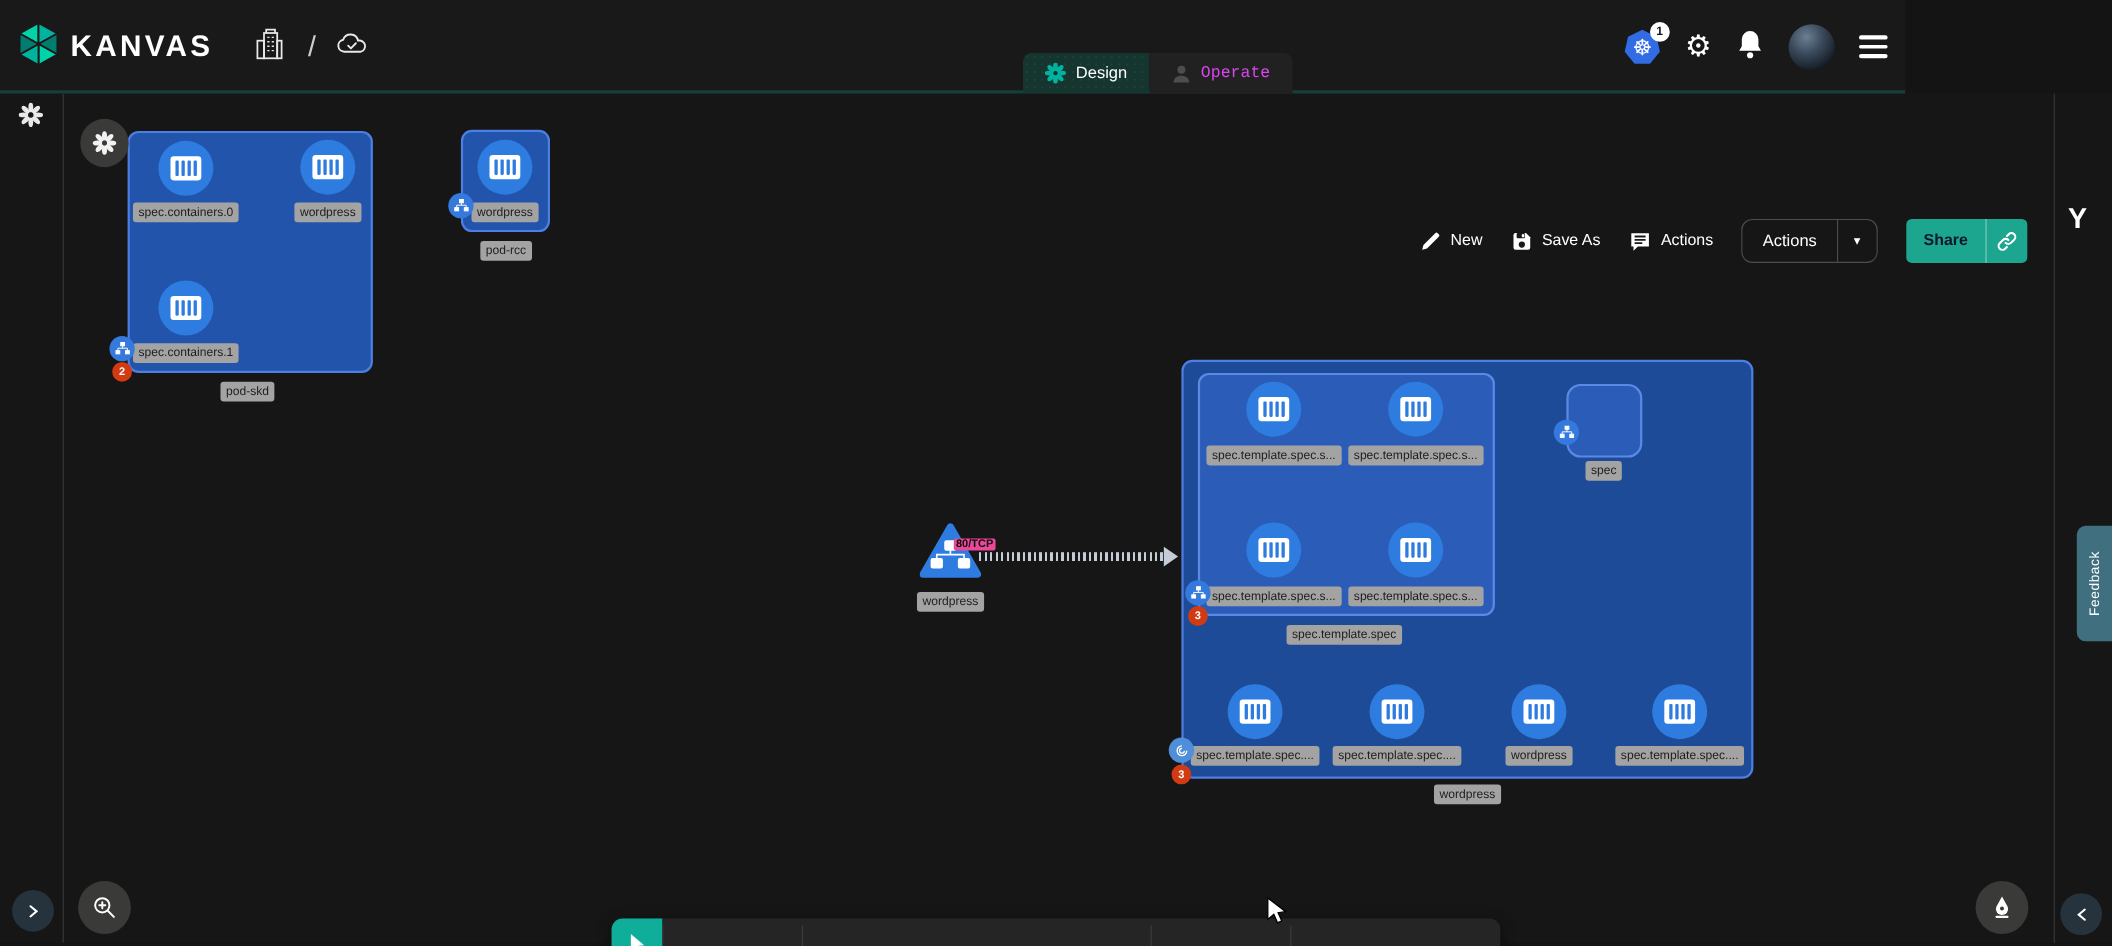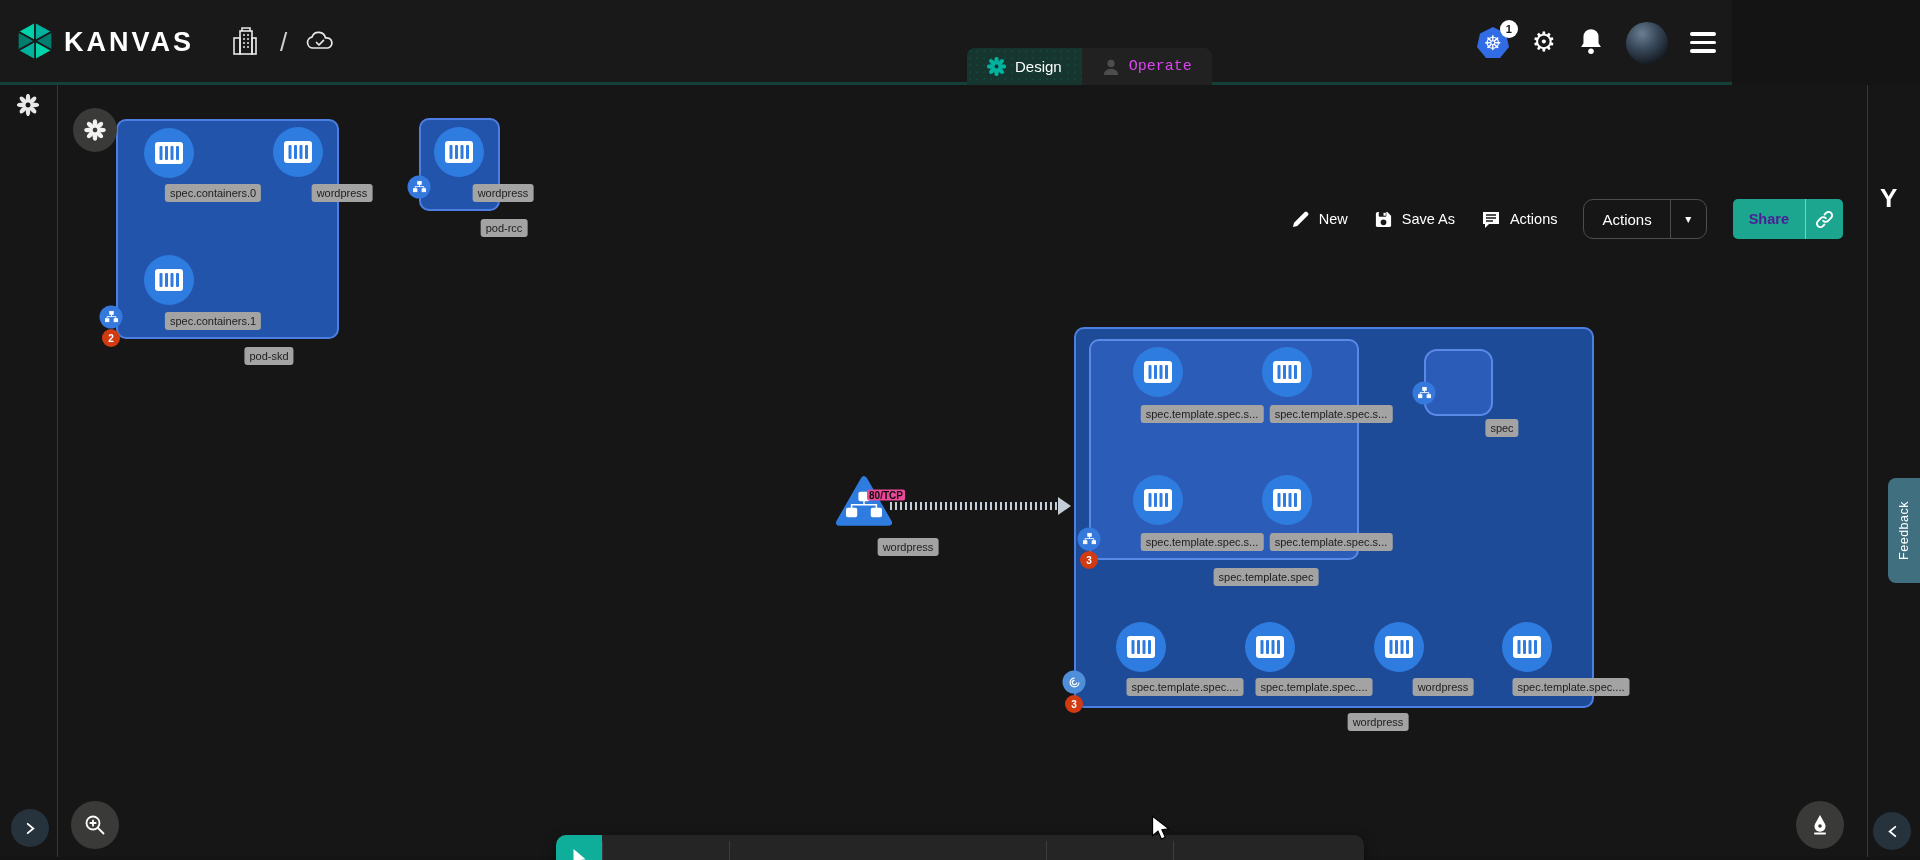--- a/index.html
+++ b/index.html
@@ -22,47 +22,47 @@
   .k8s-ctx { position:relative; width:34px; height:34px; }
   .ctx-badge { position:absolute; right:-8px; top:-6px; width:18px; height:18px; border-radius:50%;
     background:#fff; color:#111; font-size:11px; font-weight:700; display:flex; align-items:center; justify-content:center; }
   .gear { font-size:27px; color:#fff; line-height:1; }
   .avatar { width:42px; height:42px; border-radius:50%;
     background:radial-gradient(circle at 38% 28%, #6b7f93 0%, #3a4a5c 38%, #141a22 78%); }
   .burger { display:flex; flex-direction:column; gap:5px; }
   .burger span { width:26px; height:3.5px; background:#fff; border-radius:2px; }
 
   
-  .tabs { position:absolute; left:967px; bottom:-3px; display:flex; height:37px;text-align:right; }
+  .tabs { position:absolute; left:930px; bottom:-3px; display:flex; height:37px;text-align:right; }
   .tab { display:flex; align-items:center; gap:9px; padding:0 20px; font-size:15px; }
   .tab-design { background:#16352f; color:#fff; border-radius:8px 0 0 0;
     background-image:radial-gradient(rgba(0,179,159,0.14) 1px, transparent 1px); background-size:7px 7px; }
   .tab-operate { background:#212121; color:#d946ef; border-radius:0 8px 0 0;font-family:Liberation Mono, monospace; }
 
   
   .work { position:relative; width:1920px; height:772px; background:#161616; }
   .strip-div { position:absolute; top:0; bottom:0; width:1px; background:#383838; }
 
   
   .action-bar { position:absolute; top:114px; right:77px; display:flex; align-items:center; gap:26px; z-index:20; }
   .abtn { display:flex; align-items:center; gap:9px; font-size:14.5px; color:#fff; cursor:pointer; }
   .actions-btn { display:flex; align-items:center; border:1px solid #4d4d4d; border-radius:10px;
     height:40px; overflow:hidden;text-align:right; }
   .actions-main { padding:0 18px; font-size:15px; }
   .actions-caret { width:36px; height:100%; display:flex; align-items:center; justify-content:center;
     border-left:1px solid #4d4d4d; font-size:12px; color:#fff; }
   .share-btn { display:flex; align-items:center; background:#1ca68f; border-radius:5px; height:40px; overflow:hidden; }
-  .share-main { padding:0 16px; font-size:14.5px; font-weight:600; color:#4c1d95; }
+  .share-main { padding:0 16px; font-size:14.5px; font-weight:600; color:#0f172a; }
   .share-link { width:38px; height:100%; display:flex; align-items:center; justify-content:center;
     border-left:1px solid rgba(255,255,255,0.45); }
 
   
   .group { position:absolute; border-radius:10px; }
   .chip { position:absolute; transform:translate(-50%,-50%); background:#a3a3a3; color:#1d1d1d;
-    font-size:11px; padding:1.5px 5px; border-radius:3px; white-space:nowrap; line-height:1.35; z-index:8;margin-left:44px; }
+    font-size:11px; padding:1.5px 5px; border-radius:3px; white-space:nowrap; line-height:1.35; z-index:8; }
   .node-circle { position:absolute; width:50px; height:50px; border-radius:50%; background:#2e7ce0;
     transform:translate(-50%,-50%); display:flex; align-items:center; justify-content:center; z-index:6; }
   .badge-blue { position:absolute; width:23px; height:23px; border-radius:50%; background:#3579dd;
     transform:translate(-50%,-50%); display:flex; align-items:center; justify-content:center; z-index:9; }
   .badge-red { position:absolute; width:18px; height:18px; border-radius:50%; background:#d23a12;
     transform:translate(-50%,-50%); display:flex; align-items:center; justify-content:center;
     font-size:10px; font-weight:700; color:#fff; z-index:9; }
   .circle-btn { position:absolute; border-radius:50%; display:flex; align-items:center; justify-content:center;
     transform:translate(-50%,-50%); z-index:15; }
 

